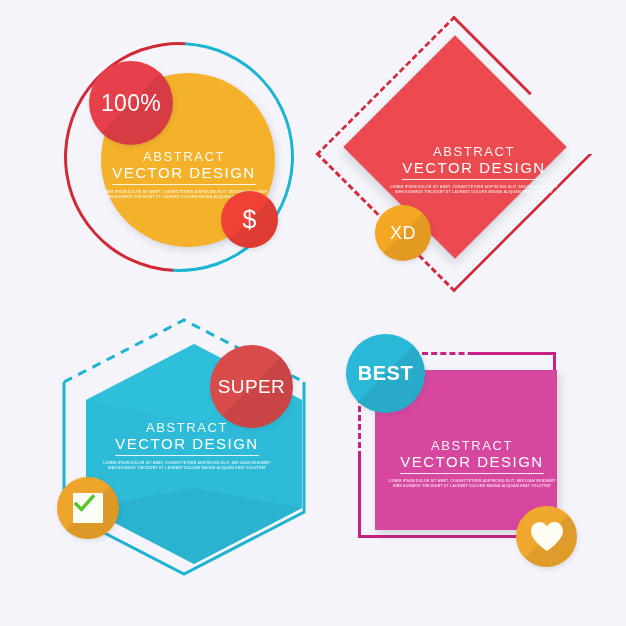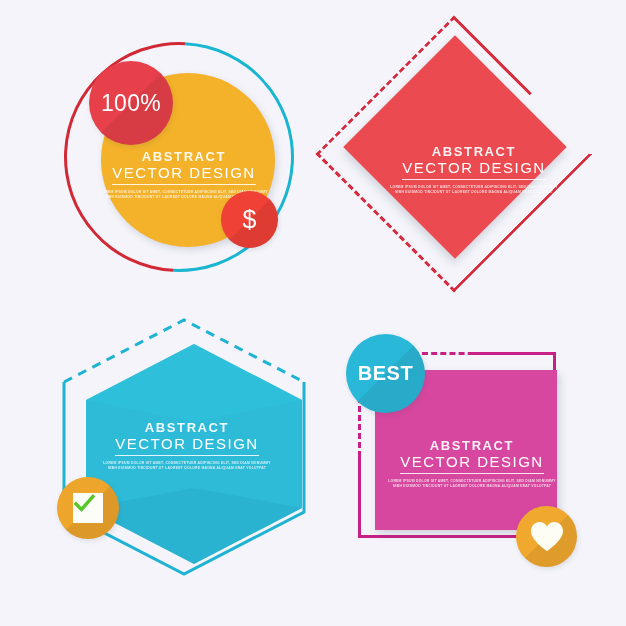--- a/index.html
+++ b/index.html
@@ -9,21 +9,21 @@
     font-family:"Liberation Sans", sans-serif;
     overflow:hidden;
   }
   #stage{ position:relative; width:626px; height:626px; background:#f4f4fa; }
 
   .banner{ position:absolute; }
 
   
   .txt{ position:absolute; text-align:center; color:#ffffff; pointer-events:none; }
   .txt .l1{
-    font-size:13px; letter-spacing:1.6px; font-weight:700;
+    font-size:13px; letter-spacing:1.6px; font-weight:400;
     color:rgba(255,255,255,.92); line-height:15px;
   }
   .txt .l2{
     font-size:15px; letter-spacing:1.5px; font-weight:400;
     color:#ffffff; line-height:18px;
     display:inline-block; padding-bottom:2px;
     border-bottom:1px solid rgba(255,255,255,.85);
     text-align:right;
   }
   .txt .lorem{
@@ -153,40 +153,48 @@
     <div class="frame"></div>
     <div class="dia"></div>
 
     <div class="txt">
       <div class="l1">ABSTRACT</div>
       <div><span class="l2">VECTOR DESIGN</span></div>
       <div class="lorem">LOREM IPSUM DOLOR SIT AMET, CONSECTETUER ADIPISCING ELIT, SED DIAM NONUMMY NIBH EUISMOD TINCIDUNT UT LAOREET DOLORE MAGNA ALIQUAM ERAT VOLUTPAT</div>
     </div>
 
 
+    <div class="badge xd">
+      <div class="shade"></div>
+      <span class="lbl">XD</span>
+    </div>
   </div>
 
   <div class="banner" id="b3">
     <svg width="280" height="278">
 
       <path d="M20,70 L140,8 L260,70" fill="none" stroke="#1fb3d3" stroke-width="3" stroke-dasharray="9 7"></path>
       <path d="M20,70 L20,200 L140,262 L260,200 L260,70" fill="none" stroke="#1fb3d3" stroke-width="3"></path>
 
       <polygon points="42,88 150,32 258,88 258,196 150,252 42,196" fill="#2dbbd8"></polygon>
 
       <polygon points="42,88 150,32 258,88 150,110" fill="#2fc3de" opacity=".55"></polygon>
       <polygon points="42,196 150,252 258,196 150,176" fill="#27abc8" opacity=".45"></polygon>
     </svg>
 
     <div class="txt">
       <div class="l1">ABSTRACT</div>
       <div><span class="l2">VECTOR DESIGN</span></div>
       <div class="lorem">LOREM IPSUM DOLOR SIT AMET, CONSECTETUER ADIPISCING ELIT, SED DIAM NONUMMY NIBH EUISMOD TINCIDUNT UT LAOREET DOLORE MAGNA ALIQUAM ERAT VOLUTPAT</div>
     </div>
 
+    <div class="badge super">
+      <div class="shade"></div>
+      <span class="lbl">SUPER</span>
+    </div>
 
     <div class="badge check">
       <div class="shade"></div>
       <div class="box">
         <svg width="22" height="22" viewBox="0 0 22 22">
           <path d="M3,11 L8.5,16.5 L20,3.5" fill="none" stroke="#56c72a" stroke-width="3.4" stroke-linecap="square" stroke-linejoin="miter"></path>
         </svg>
       </div>
     </div>
   </div>

